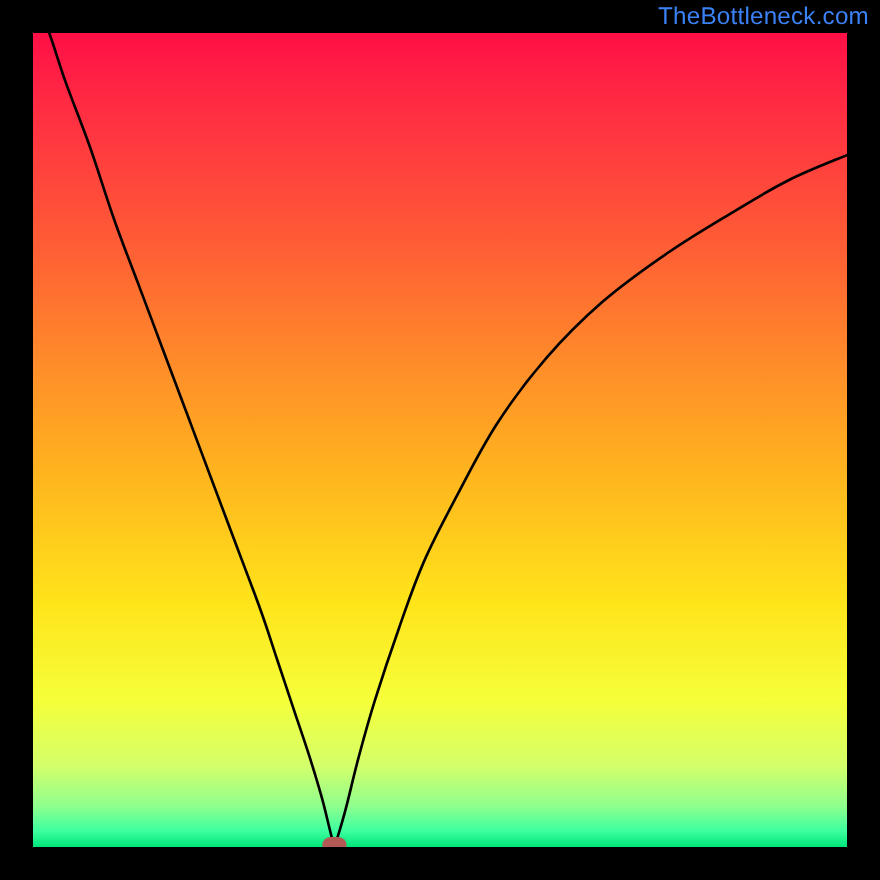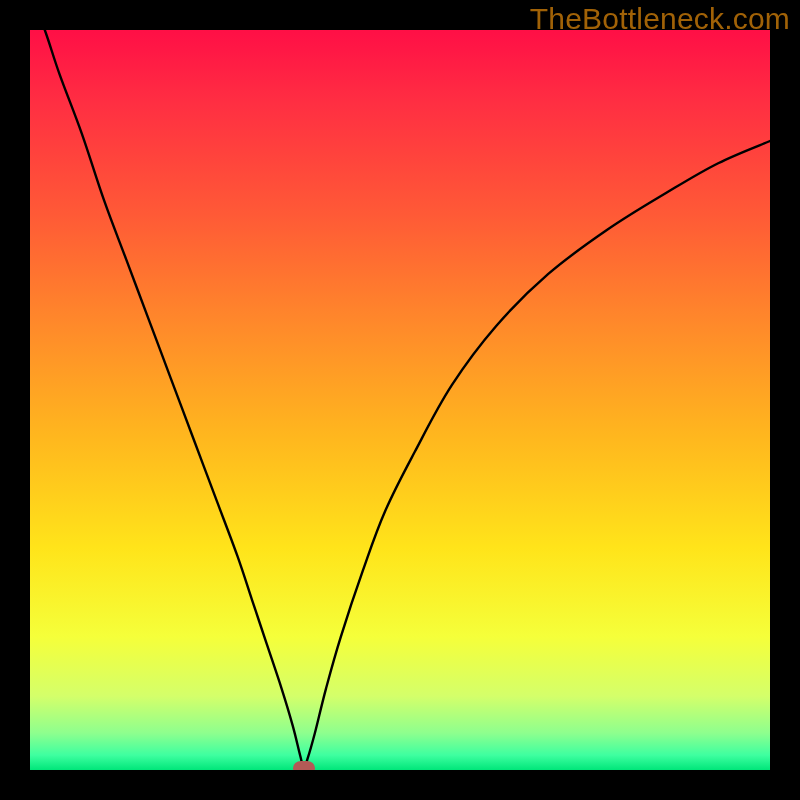--- a/index.html
+++ b/index.html
@@ -14,22 +14,22 @@
   .frame {
     position: relative;
     width: 800px;
     height: 800px;
     background: #000;
   }
   .watermark {
     position: absolute;
     top: 2px;
     right: 10px;
-    color: #a16207;
-    font-size: 30px;
+    color: #3b82f6;
+    font-size: 22px;
     font-weight: 500;
     letter-spacing: 0.2px;
     z-index: 5;
   }
   .plot-area {
     position: absolute;
     left: 30px;
     top: 30px;
     width: 740px;
     height: 740px;

